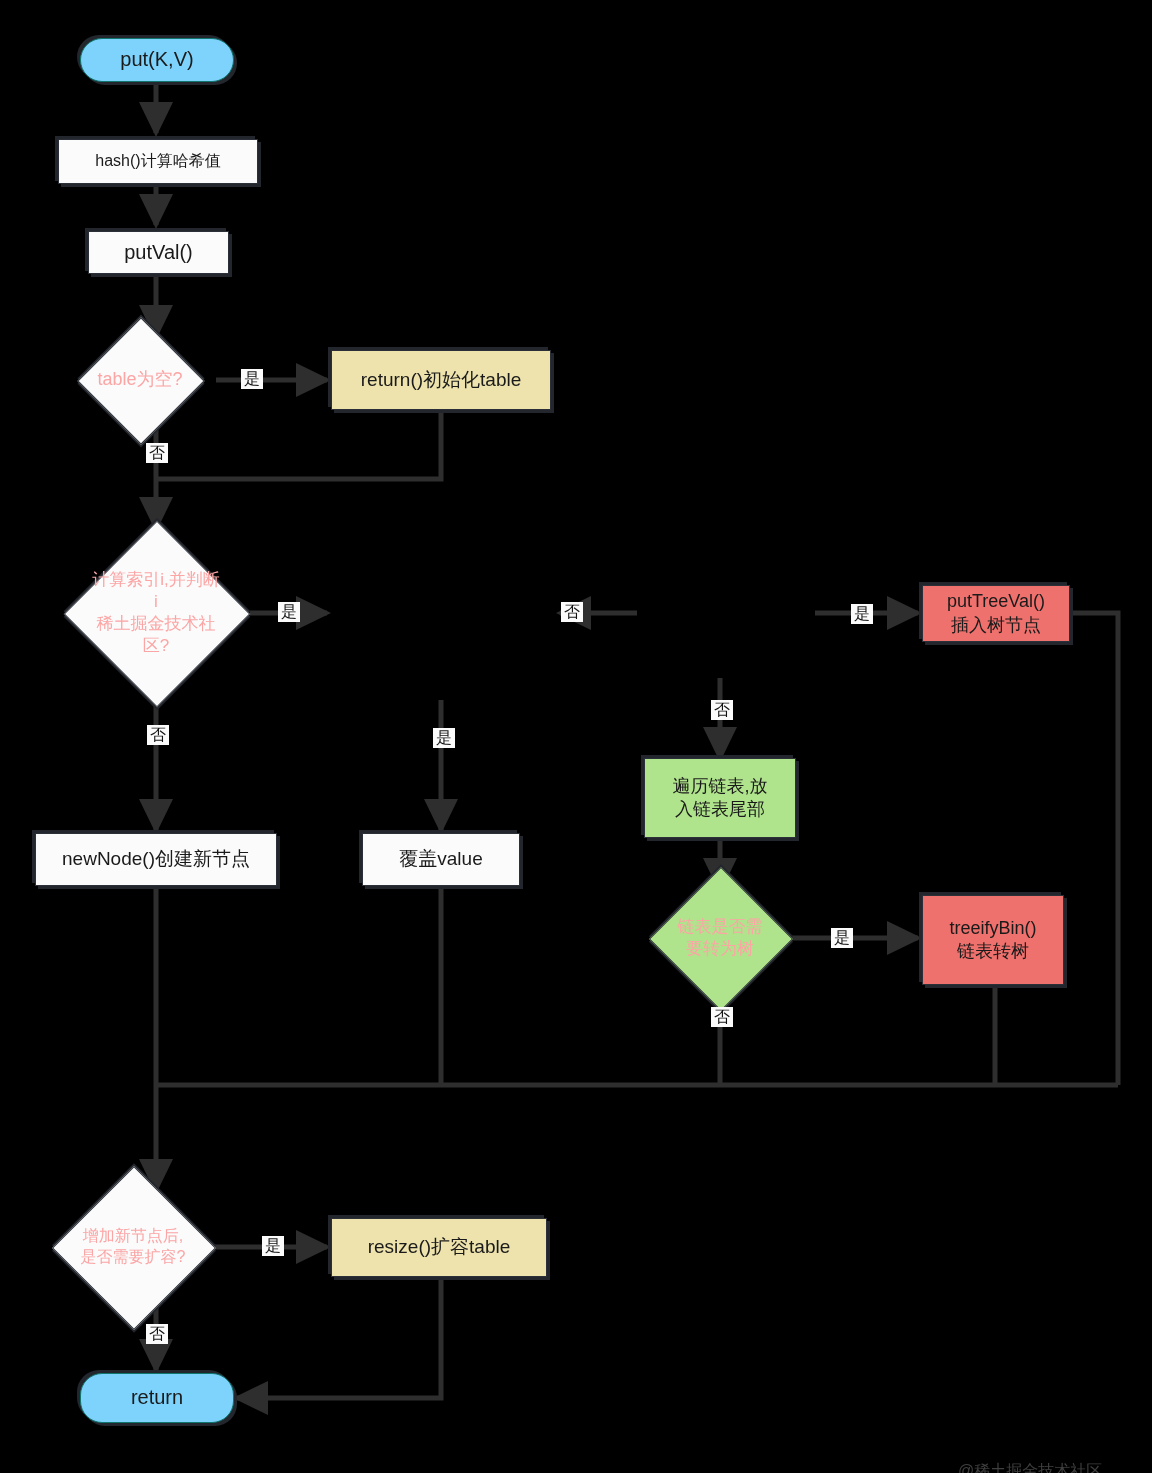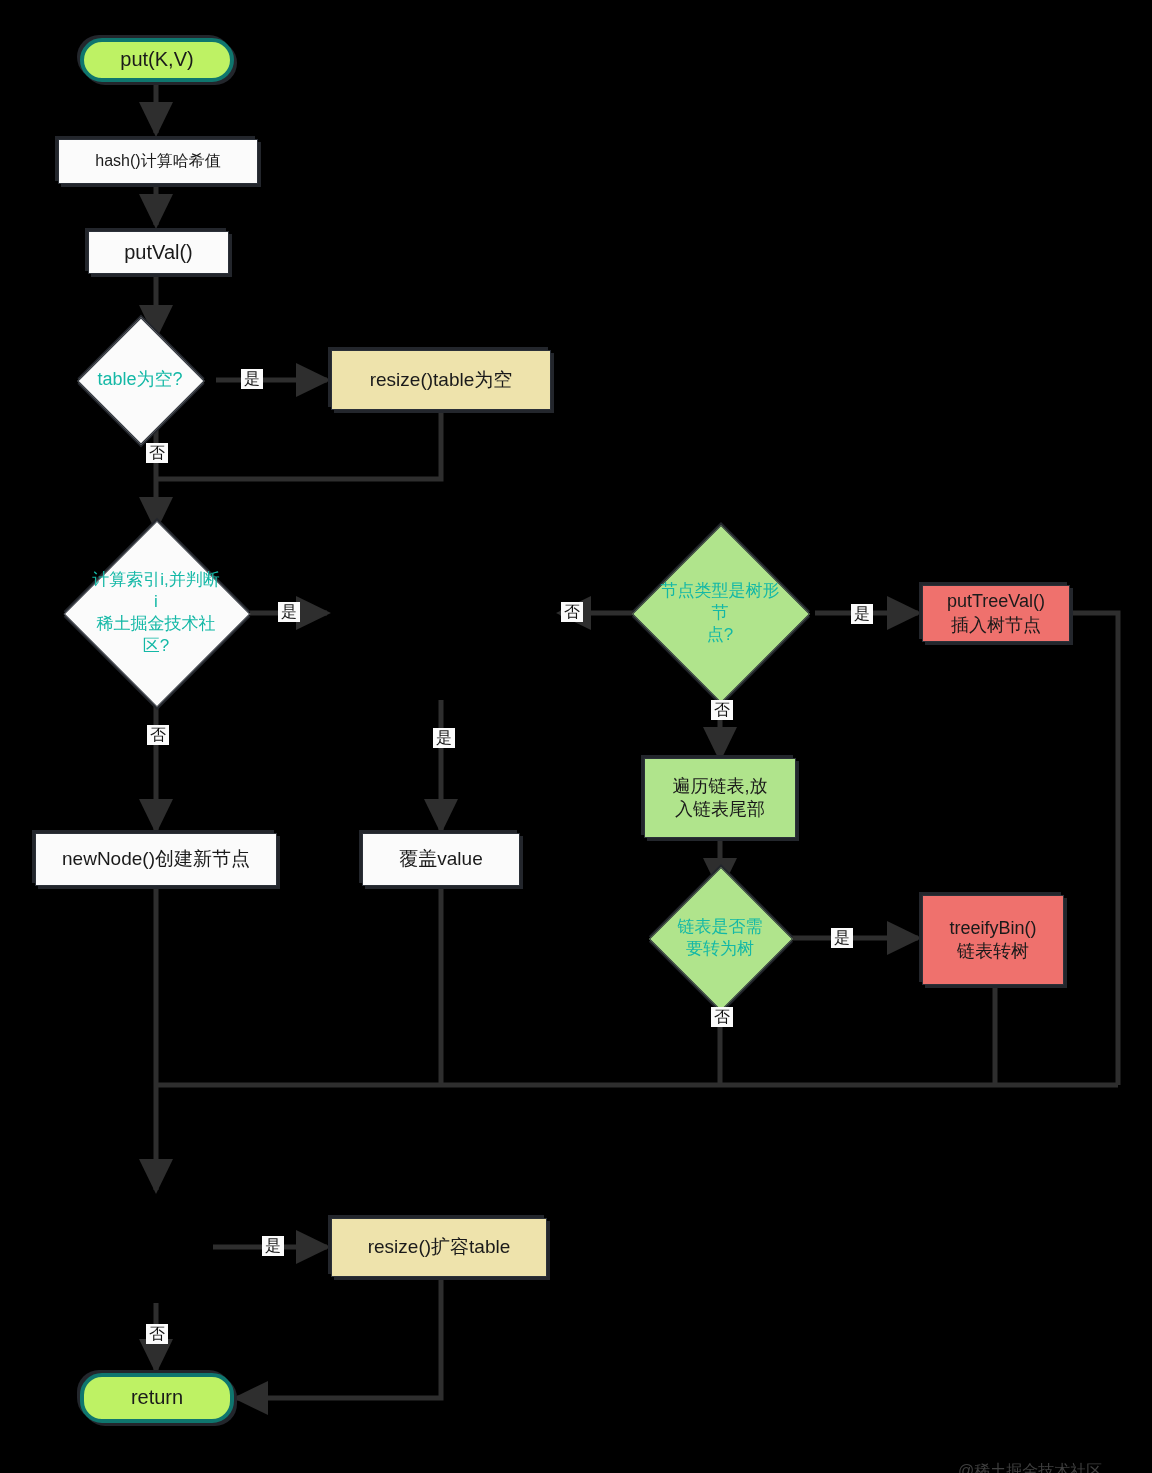--- a/index.html
+++ b/index.html
@@ -3,31 +3,31 @@
 <meta charset="utf-8">
 <style>
   html,body{margin:0;padding:0;background:#000;}
   body{font-family:"Liberation Sans","DejaVu Sans",sans-serif;}
   #stage{position:relative;width:1152px;height:1473px;background:#000;overflow:hidden;}
   svg#wires{position:absolute;left:0;top:0;width:1152px;height:1473px;}
   .node{position:absolute;box-sizing:border-box;display:flex;align-items:center;
         justify-content:center;text-align:center;color:#1a1a1a;line-height:1.28;}
   .rect{background:#fbfbfb;border:1px solid #2b3038;
         box-shadow:-3px -3px 0 0 #23262c, 3px 3px 0 0 #23262c;}
-  .term{background:#bef264;border:4px solid #0f766e;border-radius:22px;
+  .term{background:#7dd3fc;border:1px solid #0f766e;border-radius:22px;
         box-shadow:-3px -3px 0 0 #23262c, 3px 3px 0 0 #23262c;}
   .rect.yellow{background:#eee3ac;}
   .rect.green{background:#b0e48c;}
   .rect.red{background:#ef716d;}
   .dia{position:absolute;display:flex;align-items:center;justify-content:center;}
   .dia .shape{position:absolute;left:0;top:0;width:100%;height:100%;
        background:#fbfbfb;transform:rotate(45deg);border:1px solid #2b3038;
        box-shadow:-2px -2px 0 0 #23262c, 2px 2px 0 0 #23262c;}
   .dia.green .shape{background:#b0e48c;}
-  .dia .txt{position:relative;z-index:2;width:128%;text-align:center;color:#14b8a6;
+  .dia .txt{position:relative;z-index:2;width:128%;text-align:center;color:#fca5a5;
        line-height:1.3;}
   .lbl{position:absolute;background:#fbfbfb;color:#111;font-size:16px;
        padding:1px 3px;z-index:5;line-height:1.15;}
   .wm{position:absolute;color:#4a4a4a;font-size:16px;opacity:.85;}
 </style>
 </head>
 <body>
 
 <div id="stage">
 
@@ -95,39 +95,32 @@
   <div class="node rect" style="left:88px;top:231px;width:141px;height:43px;font-size:20px;">
     <span>putVal()</span>
   </div>
 
   <div class="dia" style="left:96px;top:336px;width:88px;height:88px;font-size:18px;">
     <div class="shape"></div>
     <div class="txt">table为空?</div>
   </div>
 
   <div class="node rect yellow" style="left:331px;top:350px;width:220px;height:60px;font-size:19px;">
-    <span>resize()table为空</span>
+    <span>return()初始化table</span>
   </div>
 
   <div class="dia" style="left:91px;top:548px;width:130px;height:130px;font-size:17px;">
     <div class="shape"></div>
     <div class="txt">
       <span>计算索引i,并判断i</span><br>
       <span>稀土掘金技术社区?</span>
     </div>
   </div>
 
 
-  <div class="dia green" style="left:658px;top:551px;width:124px;height:124px;font-size:17px;">
-    <div class="shape"></div>
-    <div class="txt">
-      <span>节点类型是树形节</span><br>
-      <span>点?</span>
-    </div>
-  </div>
 
   <div class="node rect red" style="left:922px;top:585px;width:148px;height:57px;font-size:18px;flex-direction:column;">
     <span>putTreeVal()</span>
     <span>插入树节点</span>
   </div>
 
   <div class="node rect" style="left:35px;top:833px;width:242px;height:53px;font-size:19px;">
     <span>newNode()创建新节点</span>
   </div>
 
@@ -146,20 +139,27 @@
       <span>链表是否需</span><br>
       <span>要转为树</span>
     </div>
   </div>
 
   <div class="node rect red" style="left:922px;top:895px;width:142px;height:90px;font-size:18px;flex-direction:column;">
     <span>treeifyBin()</span>
     <span>链表转树</span>
   </div>
 
+  <div class="dia" style="left:76px;top:1190px;width:114px;height:114px;font-size:16px;">
+    <div class="shape"></div>
+    <div class="txt">
+      <span>增加新节点后,</span><br>
+      <span>是否需要扩容?</span>
+    </div>
+  </div>
 
   <div class="node rect yellow" style="left:331px;top:1218px;width:216px;height:59px;font-size:19px;">
     <span>resize()扩容table</span>
   </div>
 
   <div class="node term" style="left:80px;top:1373px;width:154px;height:50px;font-size:20px;">
     <span>return</span>
   </div>
 
   <div class="lbl" style="left:241px;top:369px;">是</div>

